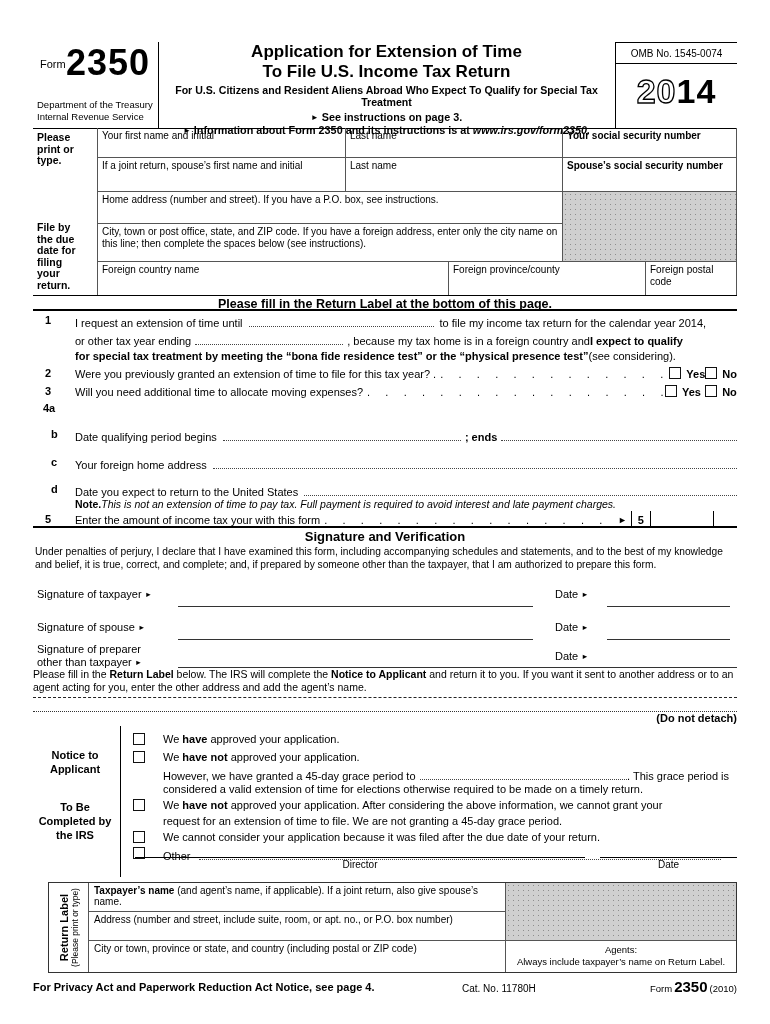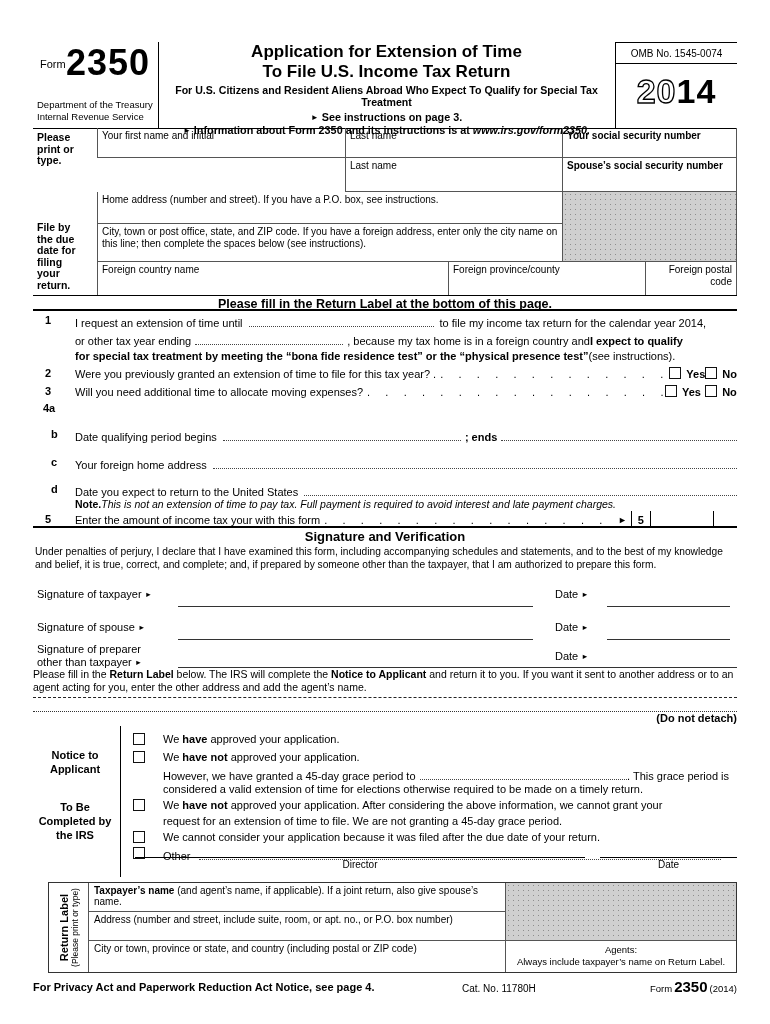--- a/index.html
+++ b/index.html
@@ -132,50 +132,51 @@
 
   <div class="a rule" style="left:33px;top:128px;width:704px;"></div>
 
   <div class="a side-label" style="left:37px;top:132px;width:52px;">Please print or type.</div>
   <div class="a side-label" style="left:37px;top:222px;width:48px;">File by the due date for filing your return.</div>
 
   <div class="a cell" style="left:97px;top:128px;width:248px;height:30px;"><span>Your first name and initial</span></div>
   <div class="a cell" style="left:345px;top:128px;width:217px;height:30px;"><span>Last name</span></div>
   <div class="a cell rgt b" style="left:562px;top:128px;width:175px;height:30px;"><span>Your social security number</span></div>
 
+  <div class="a cell" style="left:97px;top:158px;width:248px;height:34px;"><span>If a joint return, spouse’s first name and initial</span></div>
   <div class="a cell" style="left:345px;top:158px;width:217px;height:34px;"><span>Last name</span></div>
   <div class="a cell rgt b" style="left:562px;top:158px;width:175px;height:34px;"><span>Spouse’s social security number</span></div>
 
   <div class="a cell" style="left:97px;top:192px;width:465px;height:32px;"><span>Home address (number and street). If you have a P.O. box, see instructions.</span></div>
   <div class="a cell" style="left:97px;top:224px;width:465px;height:38px;"><span>City, town or post office, state, and ZIP code. If you have a foreign address, enter only the city name on this line; then complete the spaces below (see instructions).</span></div>
   <div class="a cell rgt gray" style="left:562px;top:192px;width:175px;height:70px;"></div>
 
   <div class="a cell nob" style="left:97px;top:262px;width:351px;height:33px;"><span>Foreign country name</span></div>
   <div class="a cell nob" style="left:448px;top:262px;width:197px;height:33px;"><span>Foreign province/county</span></div>
-  <div class="a cell nob rgt" style="left:645px;top:262px;width:92px;height:33px;text-align:right;"><span>Foreign postal code</span></div>
+  <div class="a cell nob rgt" style="left:645px;top:262px;width:92px;height:33px;"><span>Foreign postal code</span></div>
 
   <div class="a banner rule">Please fill in the Return Label at the bottom of this page.</div>
 
   <div class="a items">
 
     <span class="inum" style="left:12px;top:3px;">1</span>
     <div class="irow" style="top:3px;">
       <span class="itext">I request an extension of time until</span>
       <span class="dotfill" style="width:185px;margin:0 6px;"></span>
       <span>to file my income tax return for the calendar year 2014,</span>
     </div>
     <div class="irow" style="top:21px;">
       <span class="itext">or other tax year ending</span>
       <span class="dotfill" style="width:148px;margin:0 4px;"></span>
       <span>, because my tax home is in a foreign country and </span>
       <span class="b">I expect to qualify</span>
     </div>
     <div class="irow" style="top:39px;">
       <span class="itext b">for special tax treatment by meeting the “bona fide residence test” or the “physical presence test” </span>
-      <span>(see instructions).</span>
+      <span>(see considering).</span>
     </div>
 
     <span class="inum" style="left:12px;top:56px;">2</span>
     <div class="irow" style="top:56px;">
       <span class="itext">Were you previously granted an extension of time to file for this tax year? .</span>
       <span class="leader">.     .     .     .     .     .     .     .     .     .     .     .     .     .     .     .     .     .     .     .     .     .     .     .</span>
       <span style="width:58px;"><span class="cb"></span><span class="yn">Yes</span></span>
       <span style="width:46px;"><span class="cb"></span><span class="yn">No</span></span>
     </div>
 
@@ -338,16 +339,16 @@
         <div>Always include taxpayer’s name on Return Label.</div>
       </div>
     </div>
   </div>
 
   <div class="a footer-privacy">For Privacy Act and Paperwork Reduction Act Notice, see page 4.</div>
   <div class="a footer-cat">Cat. No. 11780H</div>
   <div class="a footer-form">
     <span class="ff-word">Form</span>
     <span class="ff-num">2350</span>
-    <span class="ff-year">(2014)</span>
+    <span class="ff-year">(2010)</span>
   </div>
 
 </div>
 
 </body></html>

